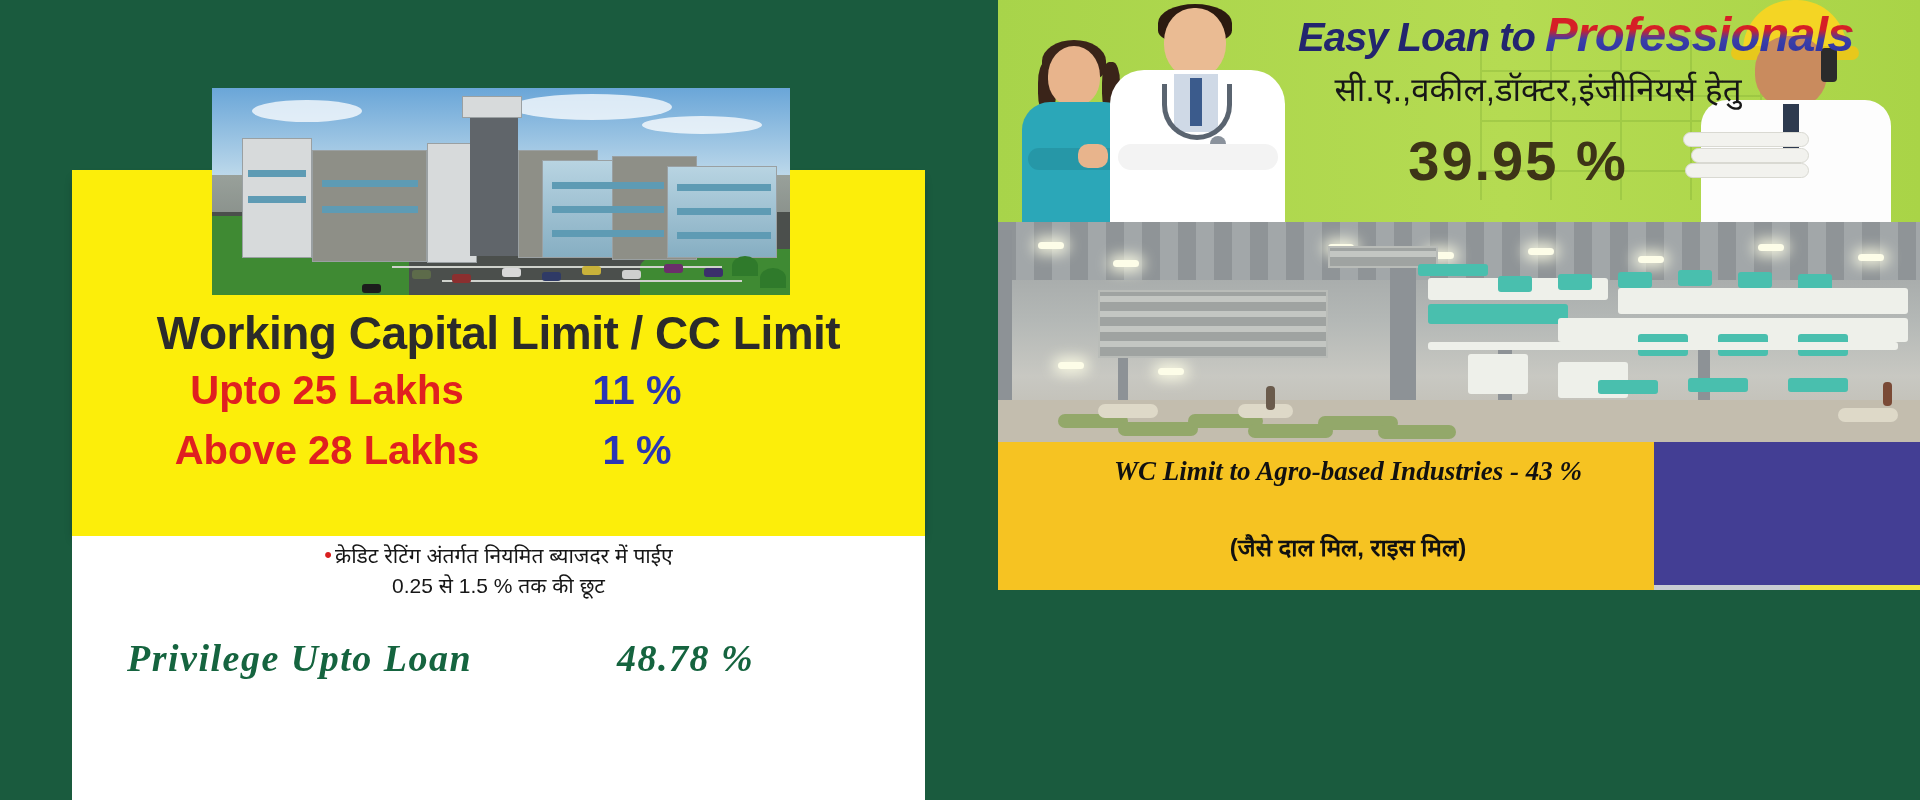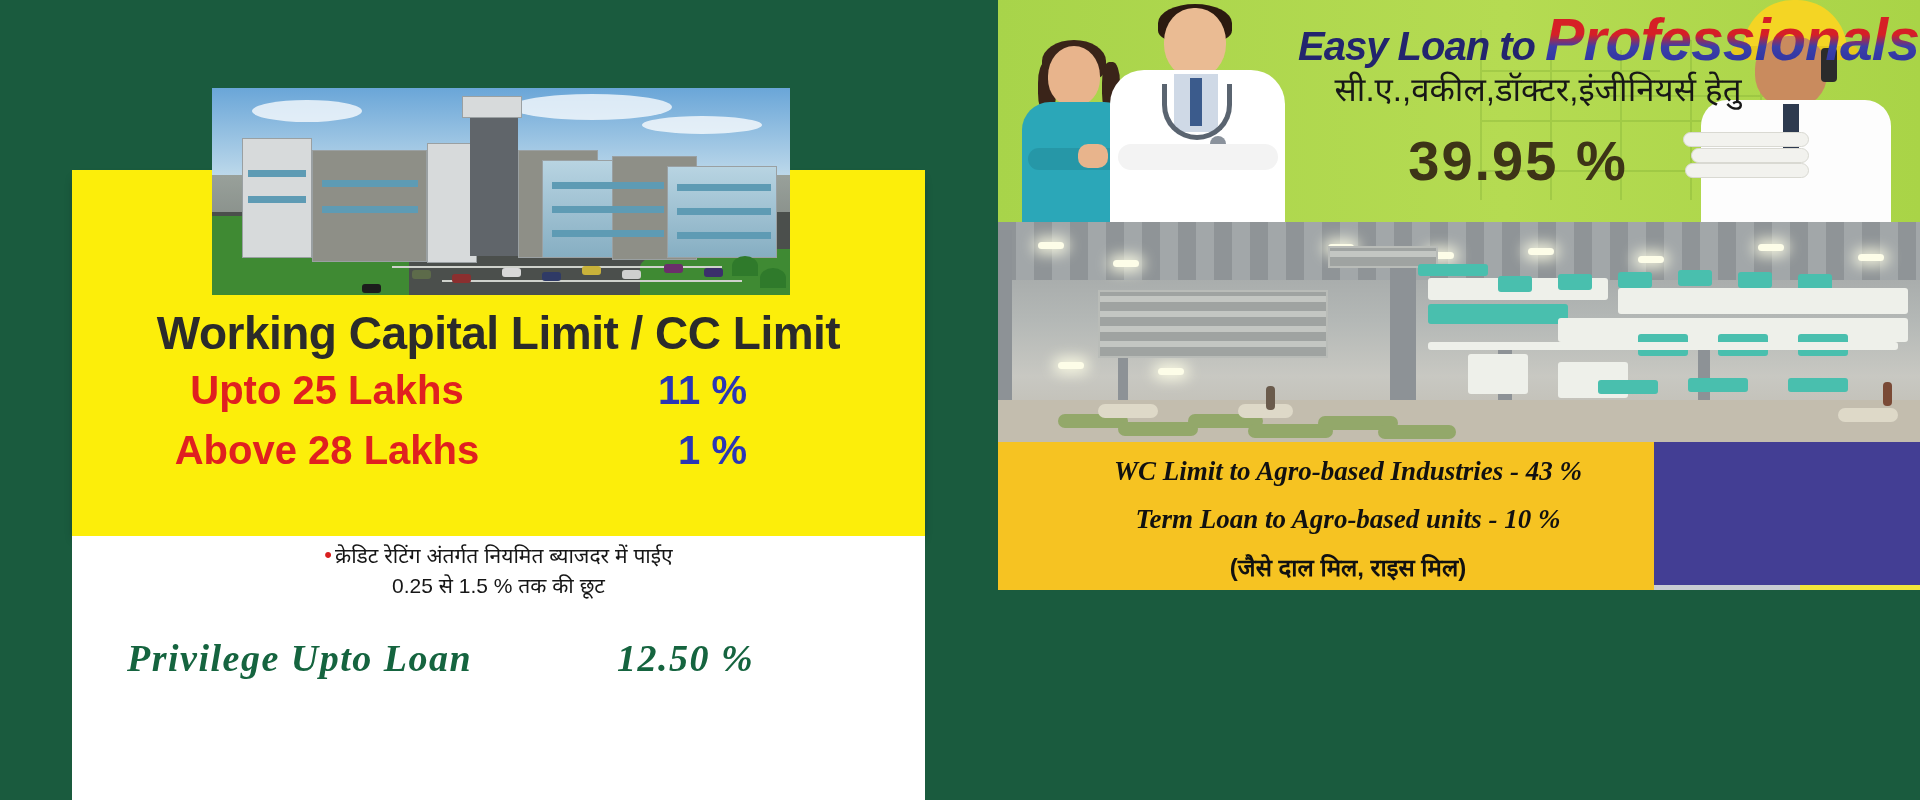--- a/index.html
+++ b/index.html
@@ -73,21 +73,21 @@
     position:absolute; left:72px; width:853px; height:54px; z-index:6;
   }
   .rate-row .label{
     position:absolute; left:45px; top:0; width:420px;
     font-size:40px; font-weight:bold; color:#e02020;
     text-align:center; white-space:nowrap;
   }
   .rate-row .value{
     position:absolute; left:455px; top:0; width:220px;
     font-size:40px; font-weight:bold; color:#2b36b5;
-    text-align:right; white-space:nowrap;
+    text-align:center; white-space:nowrap;
   }
   #rate-row-1{ top:368px; }
   #rate-row-2{ top:428px; }
 
   #note-block{
     position:absolute; left:72px; top:540px; width:853px;
     text-align:center; color:#161616;
     font-size:21px; line-height:30px; z-index:6;
   }
   #note-line-1{ white-space:nowrap; }
@@ -158,21 +158,21 @@
     white-space:nowrap;
   }
   #pro-easy{
     font-family:"Liberation Sans", sans-serif;
     font-weight:bold; font-style:italic;
     font-size:40px; color:#23256e; letter-spacing:-1px;
   }
   #pro-professionals{
     font-family:"Liberation Sans", sans-serif;
     font-weight:bold; font-style:italic;
-    font-size:59px; letter-spacing:-1px;
+    font-size:49px; letter-spacing:-1px;
     background:linear-gradient(#d61f26 0%, #d61f26 42%, #3b3fa8 60%, #2a2f9e 100%);
     -webkit-background-clip:text; background-clip:text;
     color:transparent; -webkit-text-fill-color:transparent;
     text-shadow:none;
     text-align:right;
   }
   #pro-subtitle{
     position:absolute; left:180px; top:66px; width:720px;
     text-align:center; color:#171717;
     font-size:33px; white-space:nowrap;
@@ -211,21 +211,21 @@
   }
   #agro-line-1,#agro-line-2{
     position:absolute; left:0; width:700px; text-align:center;
     font-family:"Liberation Serif", serif;
     font-weight:bold; font-style:italic;
     font-size:27px; color:#111; white-space:nowrap;
   }
   #agro-line-1{ top:14px; }
   #agro-line-2{ top:62px; }
   #agro-line-3{
-    position:absolute; left:0; top:108px; width:700px; text-align:center;
+    position:absolute; left:0; top:88px; width:700px; text-align:center;
     font-size:24px; font-weight:bold; color:#111; white-space:nowrap;
   }
 
   
   #purple-block{
     position:absolute; left:676px; top:442px; width:266px; height:148px;
     background:#433e94;
   }
   #purple-accent{
     position:absolute; left:676px; top:585px; width:266px; height:5px;
@@ -297,21 +297,21 @@
     <span class="value">1 %</span>
   </div>
 
   <div id="note-block">
     <div id="note-line-1"><span id="note-bullet">•</span><span>क्रेडिट रेटिंग अंतर्गत नियमित ब्याजदर में पाईए</span></div>
     <div id="note-line-2">0.25 से 1.5 % तक की छूट</div>
   </div>
 
   <div id="privilege-row">
     <span id="privilege-label">Privilege Upto Loan</span>
-    <span id="privilege-value">12.50 %</span>
+    <span id="privilege-value">48.78 %</span>
   </div>
 </div>
 
 <div id="right-column">
 
   <div id="pro-banner">
     <div class="blueprint">
       <div class="bp-line" style="left:40px;top:30px;width:2px;height:170px;"></div>
       <div class="bp-line" style="left:40px;top:70px;width:180px;height:2px;"></div>
       <div class="bp-line" style="left:110px;top:30px;width:2px;height:170px;"></div>
@@ -417,19 +417,18 @@
     <div class="sack" style="left:380px;top:203px;width:78px;"></div>
     <div class="sack w" style="left:100px;top:182px;width:60px;"></div>
     <div class="sack w" style="left:240px;top:182px;width:55px;"></div>
     <div class="sack w" style="left:840px;top:186px;width:60px;"></div>
     <div class="worker" style="left:268px;top:164px;"></div>
     <div class="worker" style="left:885px;top:160px;background:#7a4a36;"></div>
   </div>
 
   <div id="agro-card">
     <div id="agro-line-1">WC Limit to Agro-based Industries - 43 %</div>
-    <div id="agro-line-2">Term Loan to Agro-based units - 10 %</div>
     <div id="agro-line-3">(जैसे  दाल  मिल,  राइस  मिल)</div>
   </div>
 
   <div id="purple-block"></div>
   <div id="purple-accent"></div>
 </div>
 
 </body></html>

